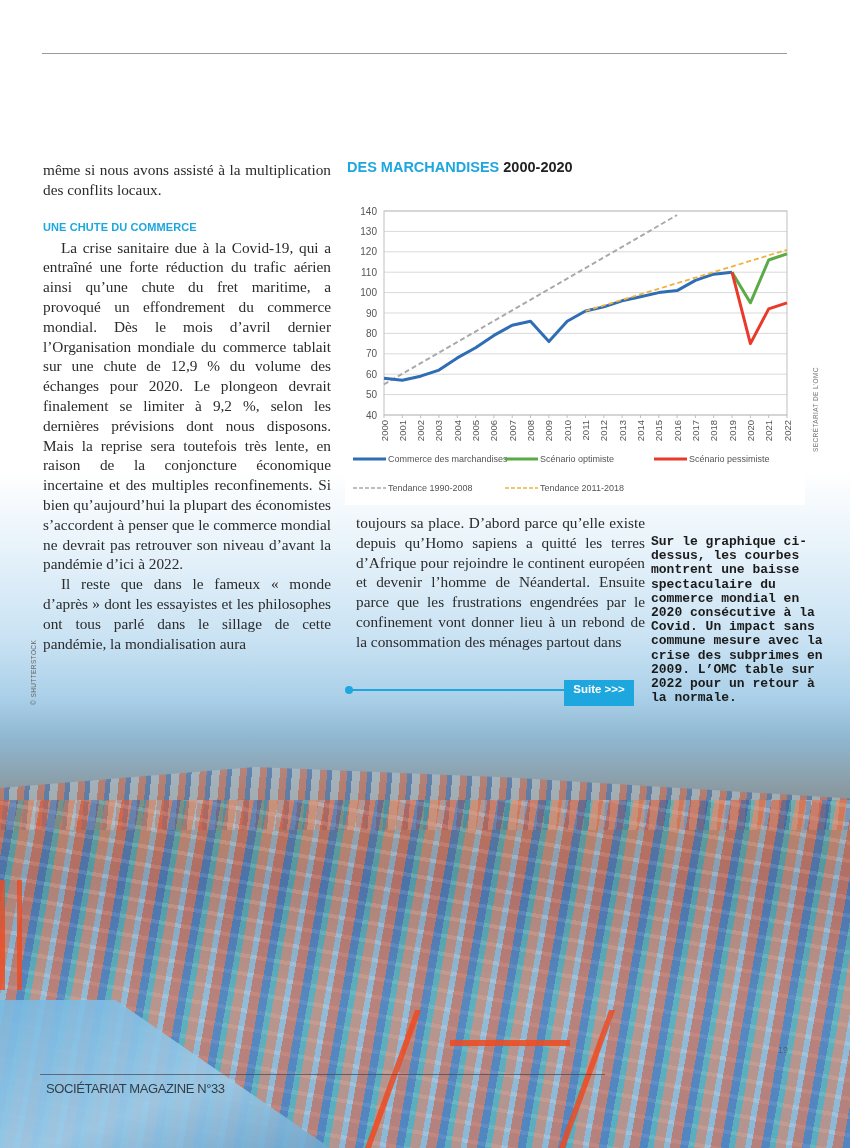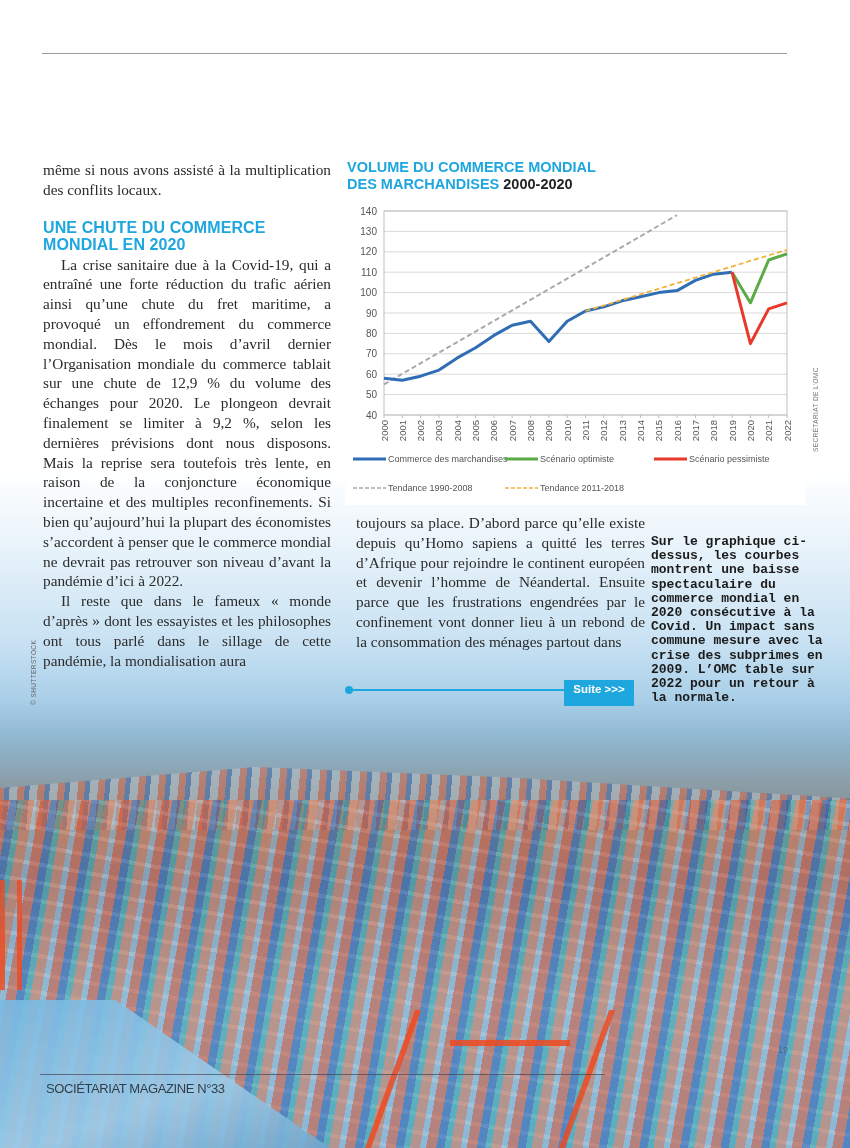--- a/index.html
+++ b/index.html
@@ -51,21 +51,21 @@
   .top-rule { position: absolute; left: 42px; top: 53px; width: 745px; height: 1px; background: #9a9a9a; }
 
   .col { position: absolute; font-size: 15.3px; line-height: 19.8px; text-align: justify; color: #2b2b2b; }
   .col p { margin: 0; }
   .col p.indent { text-indent: 18px; }
   .col-left { left: 43px; top: 160px; width: 288px; }
   .col-mid { left: 356px; top: 513px; width: 289px; }
 
   .subhead {
     font-family: "Liberation Sans", sans-serif; font-weight: bold; color: #1ea7df;
-    font-size: 16px; line-height: 17px; letter-spacing: 0.1px; margin: 19px 0 2px 0; text-align: left;
+    font-size: 11px; line-height: 17px; letter-spacing: 0.1px; margin: 19px 0 2px 0; text-align: left;
   }
 
   .chart-title {
     position: absolute; left: 347px; top: 159px; width: 300px;
     font-family: "Liberation Sans", sans-serif; font-weight: bold; font-size: 14.5px; line-height: 17px; color: #1ea7df;
   }
   .chart-title .dark { color: #222; }
 
   .chart-wrap { position: absolute; left: 345px; top: 200px; width: 460px; height: 305px; }
   .chart-wrap svg { position: absolute; left: 0; top: 0; }
@@ -111,28 +111,26 @@
   <div class="crane2"></div>
   <div class="crane3"></div>
 </div>
 
 <div class="top-rule"></div>
 
 <div class="col col-left">
   <p>même si nous avons assisté à la multiplication des conflits locaux.</p>
   <div class="subhead">
     <div>UNE CHUTE DU COMMERCE</div>
-    <div>MONDIAL EN 2020</div>
   </div>
   <p class="indent">La crise sanitaire due à la Covid-19, qui a entraîné une forte réduction du trafic aérien ainsi qu’une chute du fret maritime, a provoqué un effondrement du commerce mondial. Dès le mois d’avril dernier l’Organisation mondiale du commerce tablait sur une chute de 12,9 % du volume des échanges pour 2020. Le plongeon devrait finalement se limiter à 9,2 %, selon les dernières prévisions dont nous disposons. Mais la reprise sera toutefois très lente, en raison de la conjoncture économique incertaine et des multiples reconfinements. Si bien qu’aujourd’hui la plupart des économistes s’accordent à penser que le commerce mondial ne devrait pas retrouver son niveau d’avant la pandémie d’ici à 2022.</p>
   <p class="indent">Il reste que dans le fameux « monde d’après » dont les essayistes et les philosophes ont tous parlé dans le sillage de cette pandémie, la mondialisation aura</p>
 </div>
 
 <div class="chart-title">
-  <div>VOLUME DU COMMERCE MONDIAL</div>
   <div><span>DES MARCHANDISES</span> <span class="dark">2000-2020</span></div>
 </div>
 
 <div class="chart-wrap">
   <svg id="chart" width="460" height="305">
       <rect x="0" y="0" width="460" height="305" fill="#ffffff"></rect>
       <line x1="39" x2="442" y1="215" y2="215" stroke="#d9d9d9" stroke-width="1"></line>
       <text x="32" y="218.5" text-anchor="end" font-size="10" fill="#555" font-family="Liberation Sans, sans-serif">40</text>
       <line x1="39" x2="442" y1="194.6" y2="194.6" stroke="#d9d9d9" stroke-width="1"></line>
       <text x="32" y="198.1" text-anchor="end" font-size="10" fill="#555" font-family="Liberation Sans, sans-serif">50</text>

